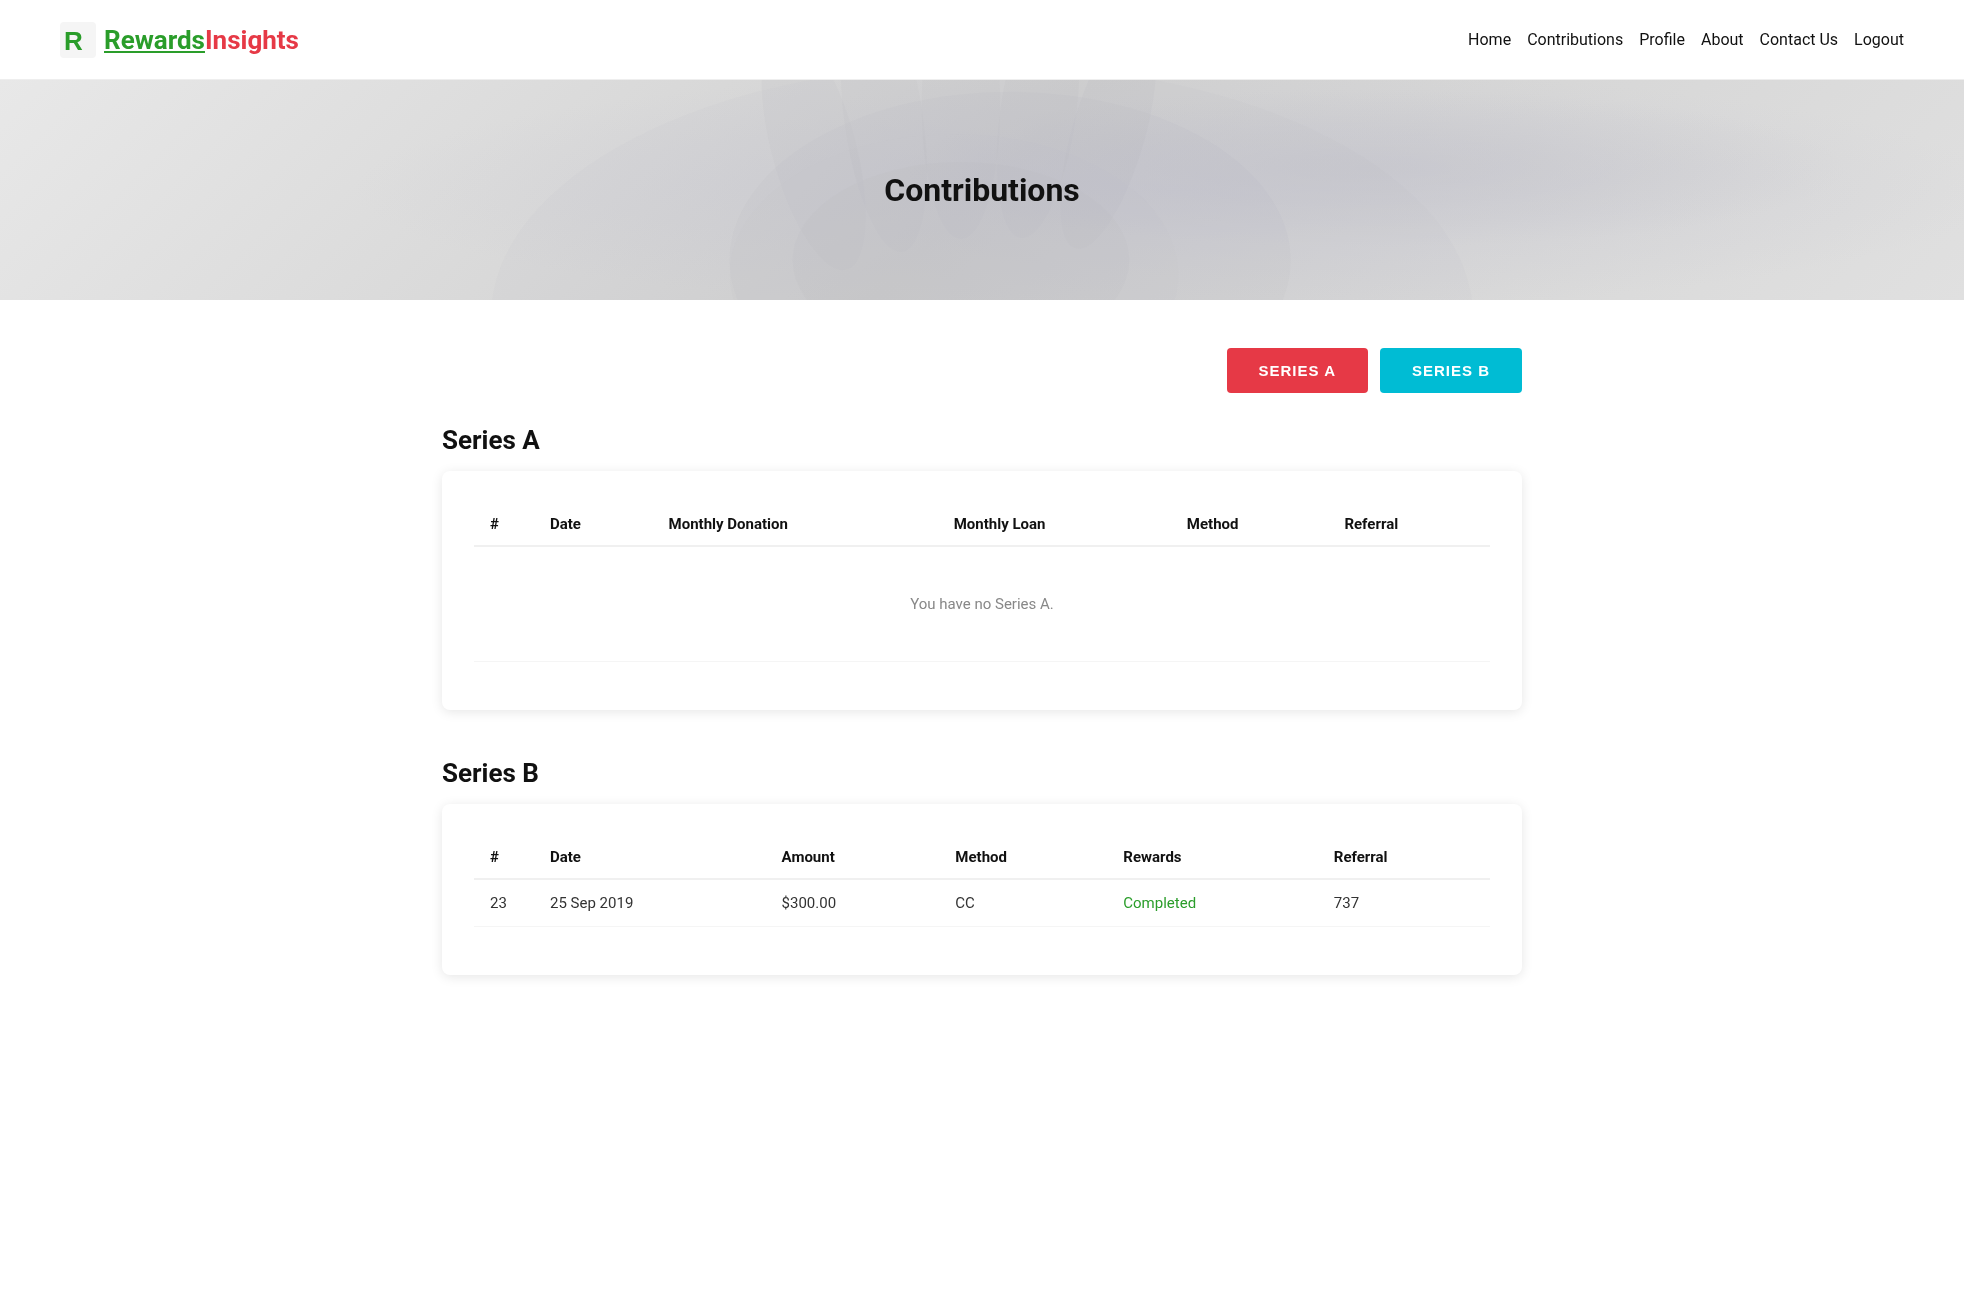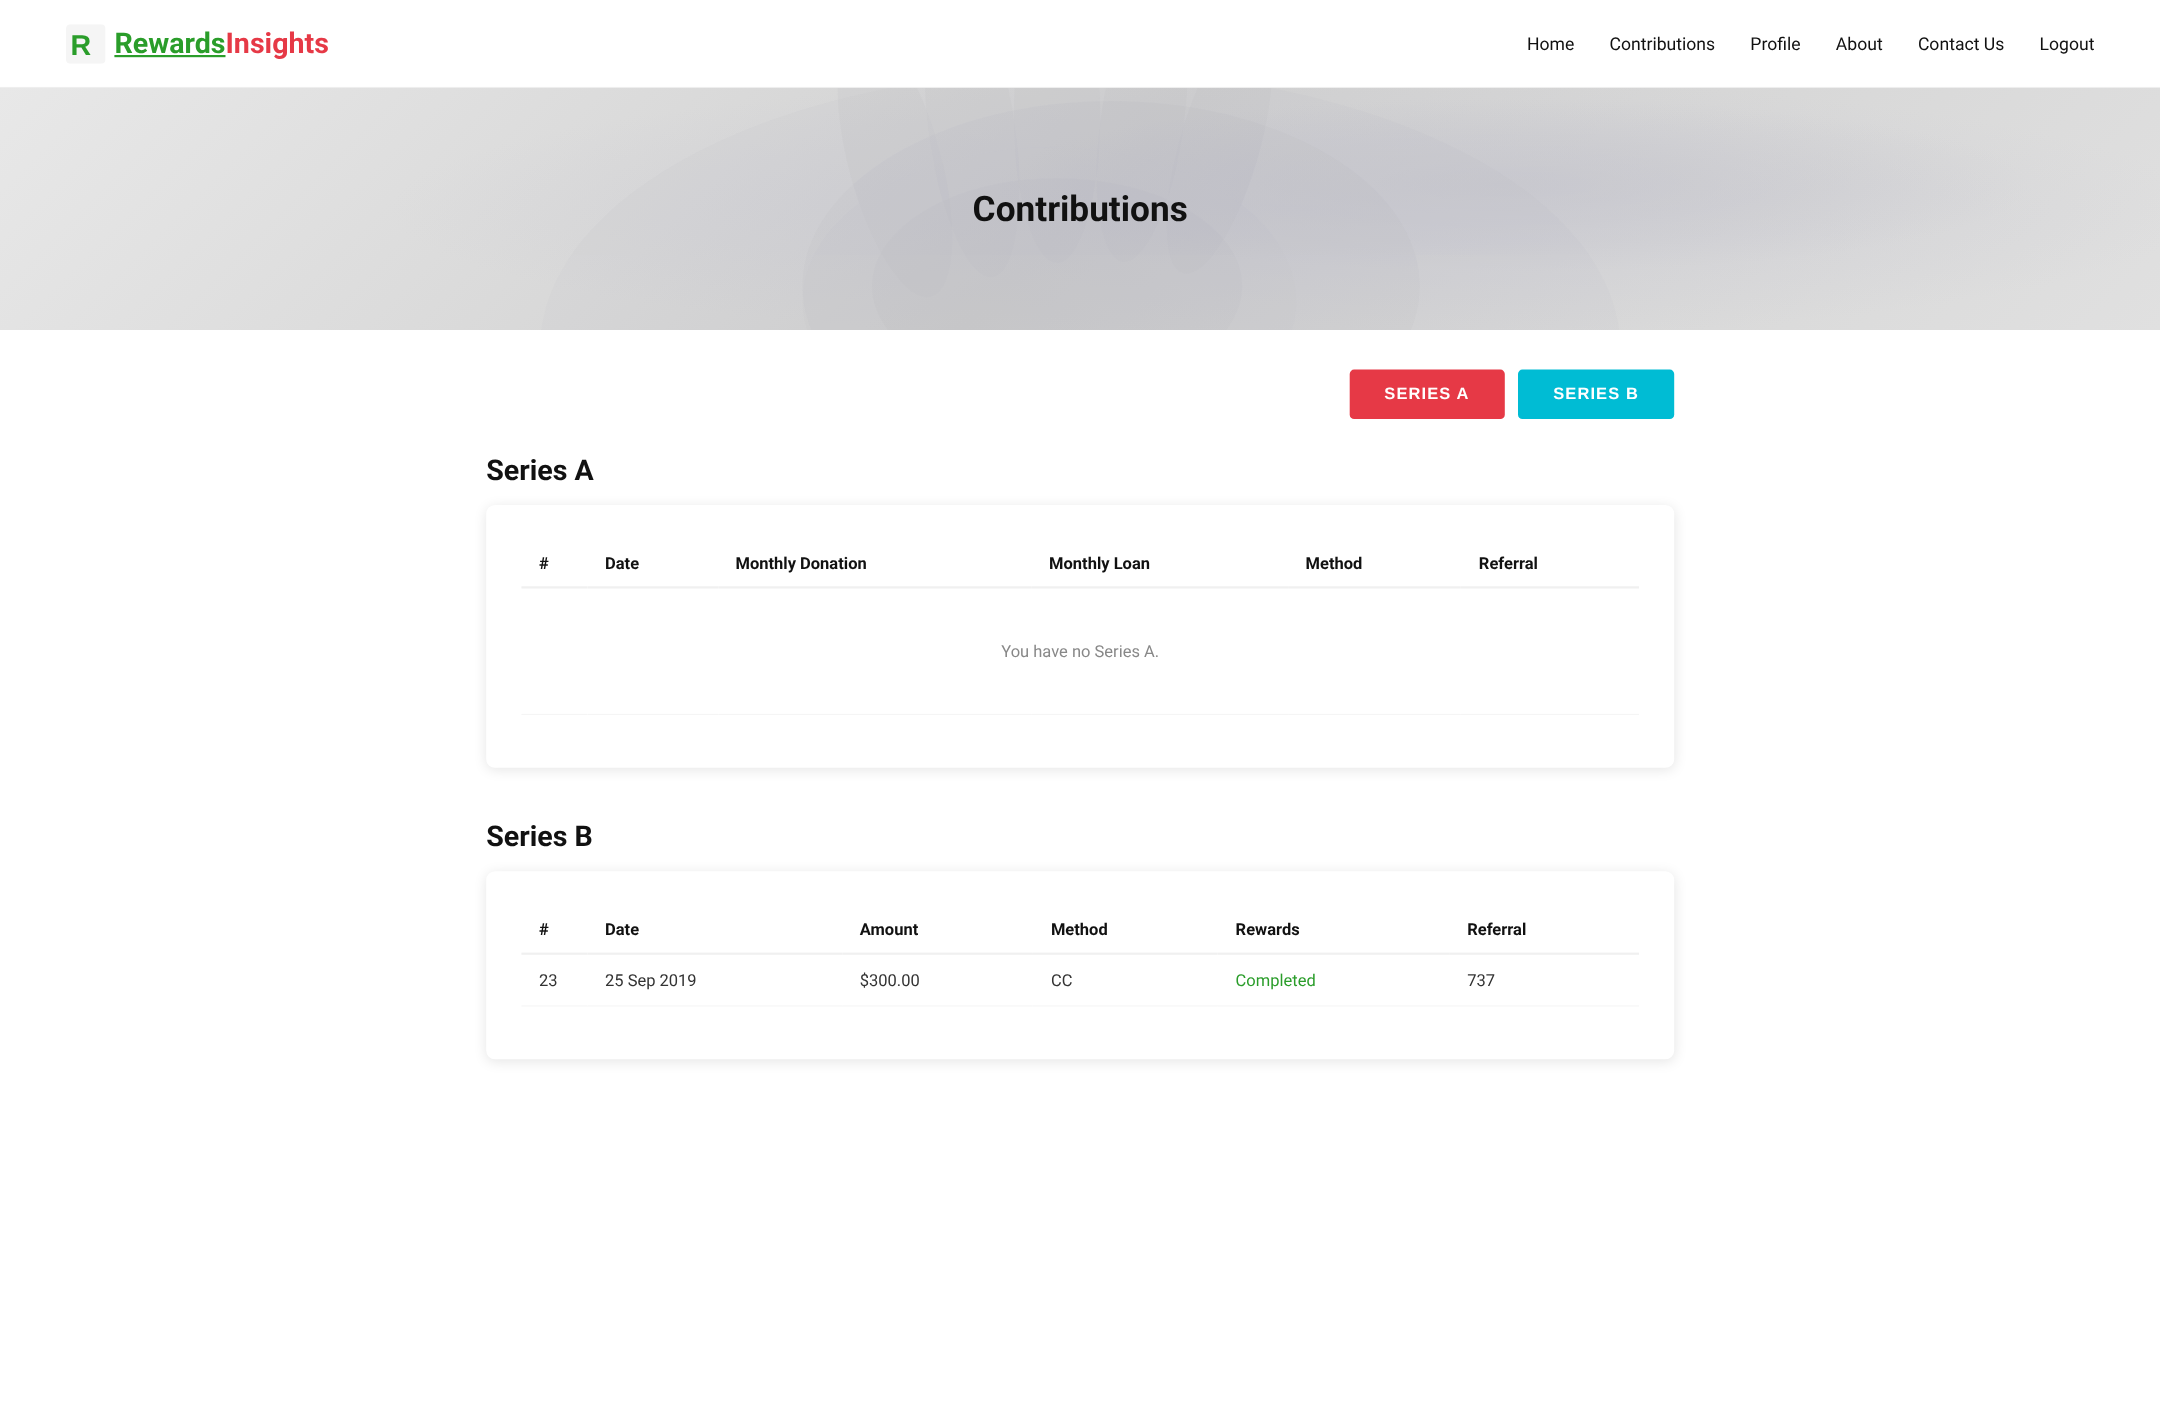--- a/index.html
+++ b/index.html
@@ -46,21 +46,21 @@
       text-decoration: underline;
     }
 
     .logo-insights {
       color: #e63946;
     }
 
     .nav-links {
       display: flex;
       align-items: flex-start;
-      gap: 32px;
+      gap: 16px;
       list-style: none;
     }
 
     .nav-links a {
       text-decoration: none;
       color: #111;
       font-size: 16px;
       font-weight: 400;
     }
 
@@ -102,21 +102,21 @@
       z-index: 2;
       font-size: 32px;
       font-weight: 700;
       color: #111;
     }
 
     
     .main-content {
       max-width: 1200px;
       margin: 0 auto;
-      padding: 36px 60px 80px;
+      padding: 48px 60px 80px;
     }
 
     
     .series-buttons {
       display: flex;
       justify-content: flex-end;
       gap: 12px;
       margin-bottom: 32px;
     }
 

